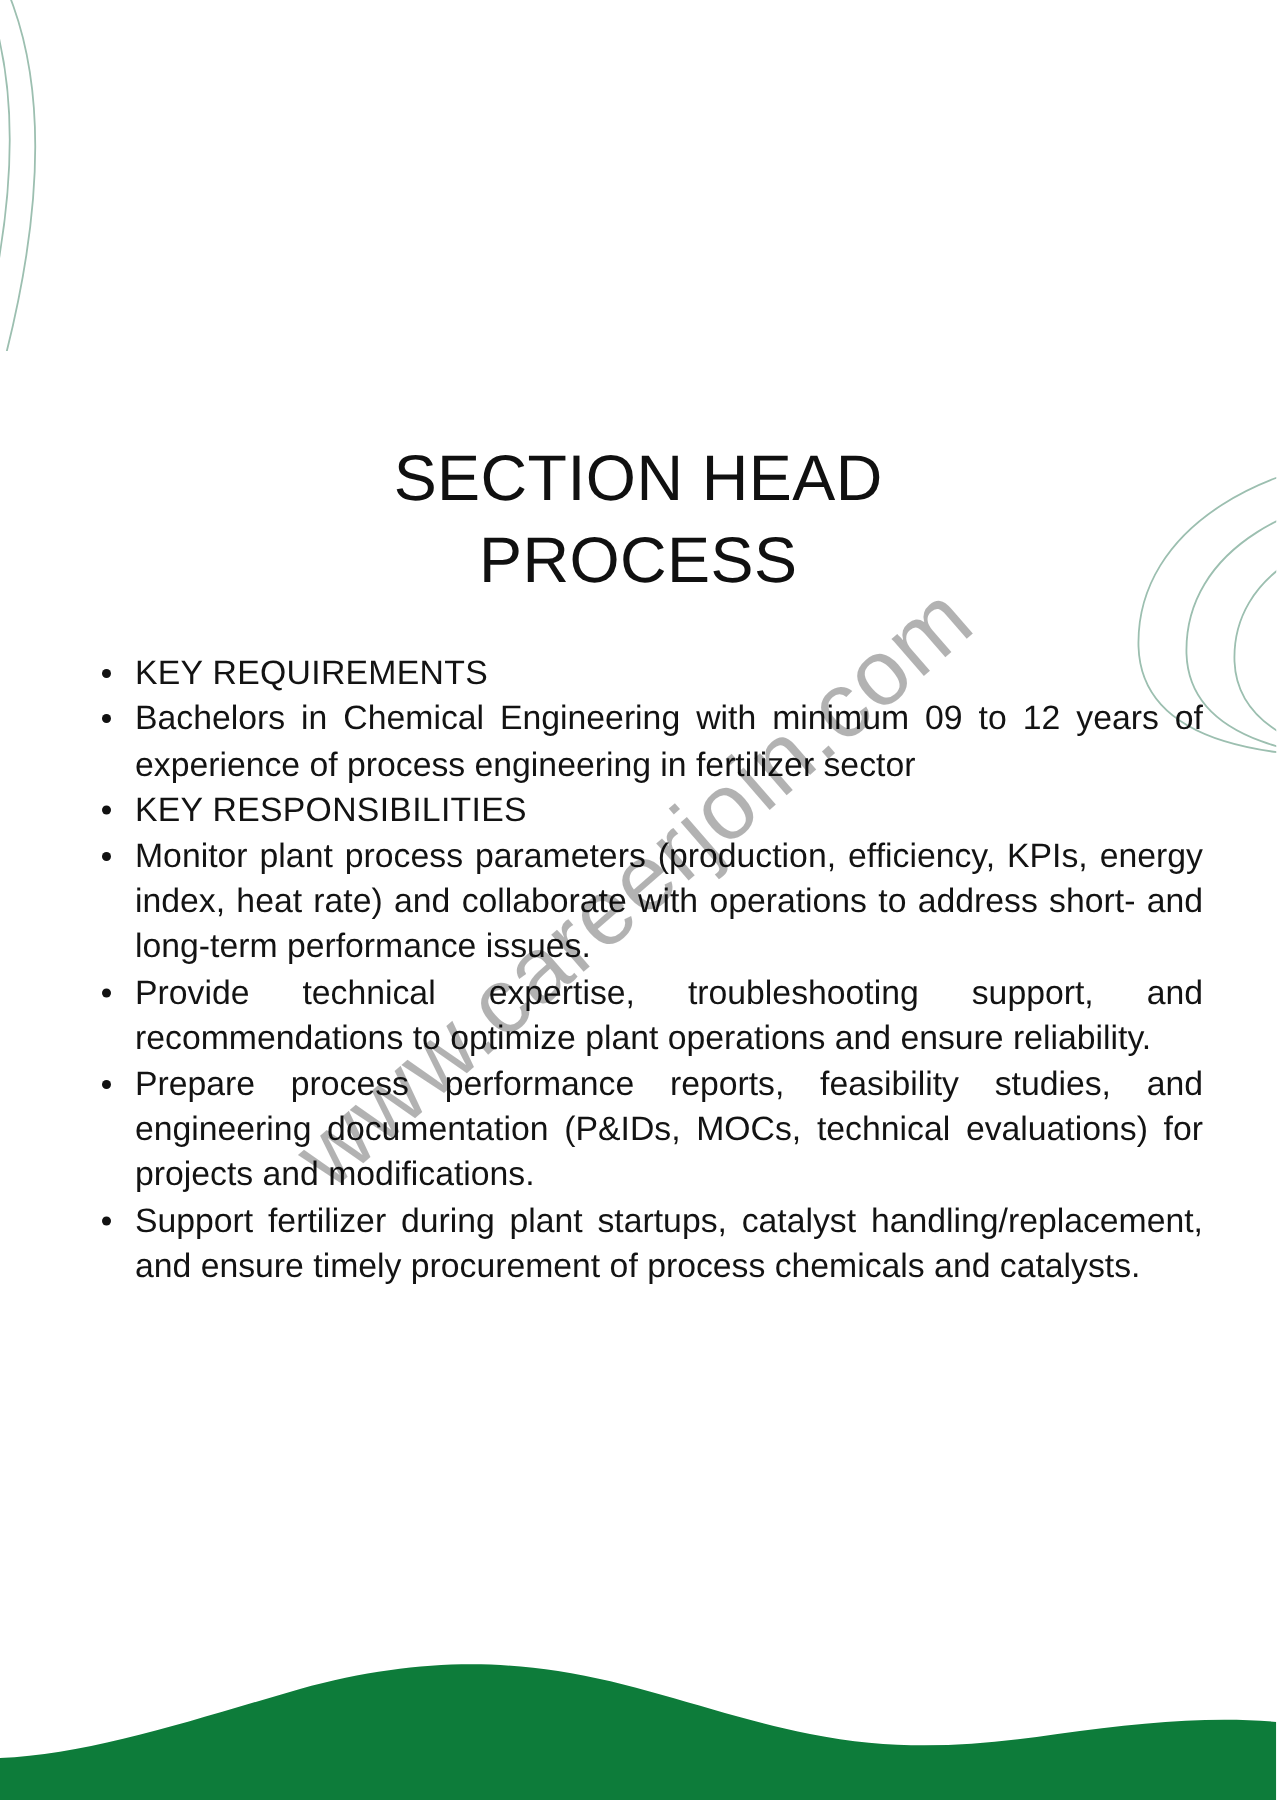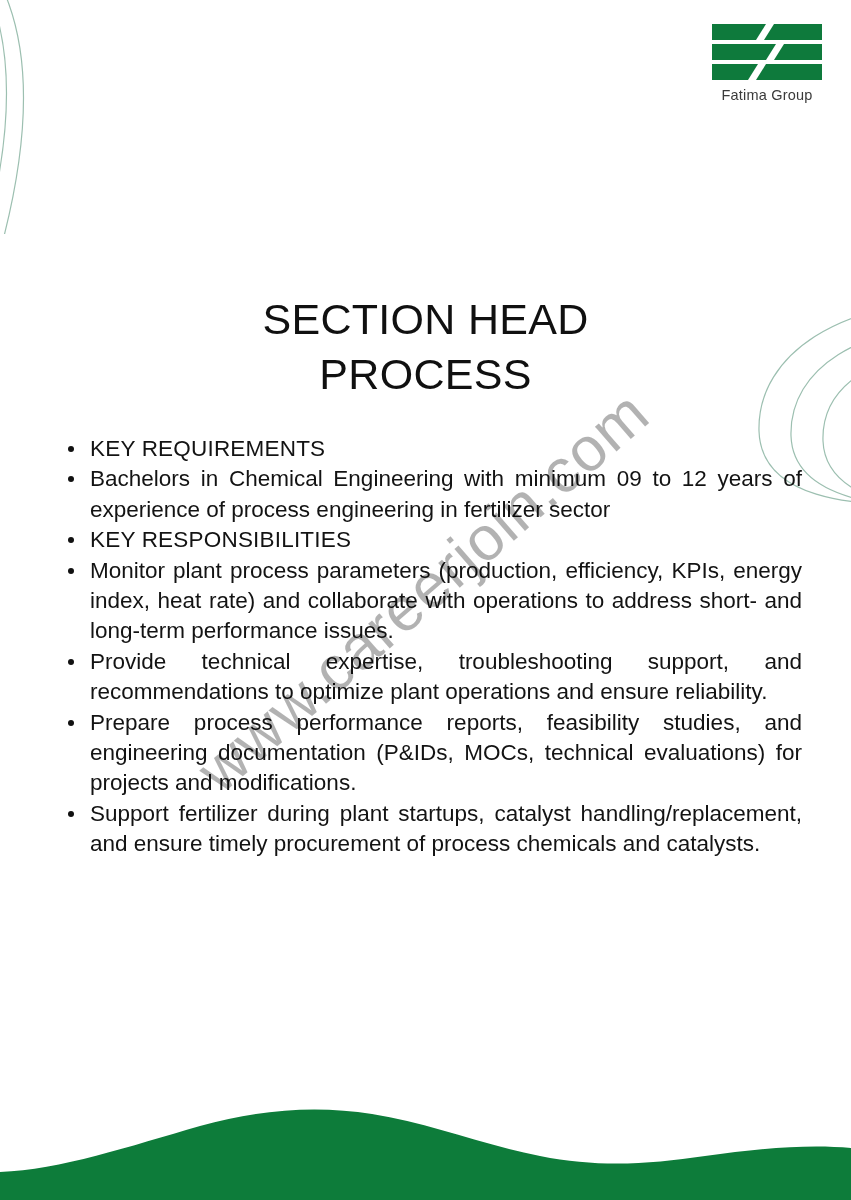--- a/index.html
+++ b/index.html
@@ -184,33 +184,20 @@
   <svg class="deco deco-right" viewBox="0 0 250 260" fill="none" xmlns="http://www.w3.org/2000/svg">
     <g stroke="#9cbfb0" stroke-width="1.2" fill="none">
       <path d="M250 6 C 150 6, 60 55, 62 135 C 64 200, 150 215, 250 205"></path>
       <path d="M255 30 C 168 30, 92 70, 94 140 C 96 198, 170 213, 258 212"></path>
       <path d="M258 54 C 186 54, 124 86, 126 145 C 128 196, 190 212, 262 218"></path>
       <path d="M261 78 C 204 78, 156 100, 158 150 C 160 194, 210 211, 266 224"></path>
       <path d="M264 102 C 222 102, 188 114, 190 155 C 192 192, 230 210, 270 230"></path>
     </g>
   </svg>
 
-  <div class="logo-block">
-    <svg class="logo-mark" width="118" height="62" viewBox="0 0 118 62" xmlns="http://www.w3.org/2000/svg">
-      <g fill="#0E7A3C">
-        <path d="M4 2 L58 2 L48 18 L4 18 Z"></path>
-        <path d="M66 2 L114 2 L114 18 L56 18 Z"></path>
-        <path d="M4 22 L68 22 L58 38 L4 38 Z"></path>
-        <path d="M76 22 L114 22 L114 38 L66 38 Z"></path>
-        <path d="M4 42 L50 42 L40 58 L4 58 Z"></path>
-        <path d="M58 42 L114 42 L114 58 L48 58 Z"></path>
-      </g>
-    </svg>
-    <span class="logo-word">Fatima Group</span>
-  </div>
 
   <div class="hiring">
   </div>
 
   <div class="job-title">
     <span>SECTION HEAD</span>
     <span>PROCESS</span>
   </div>
 
   <div class="content">

